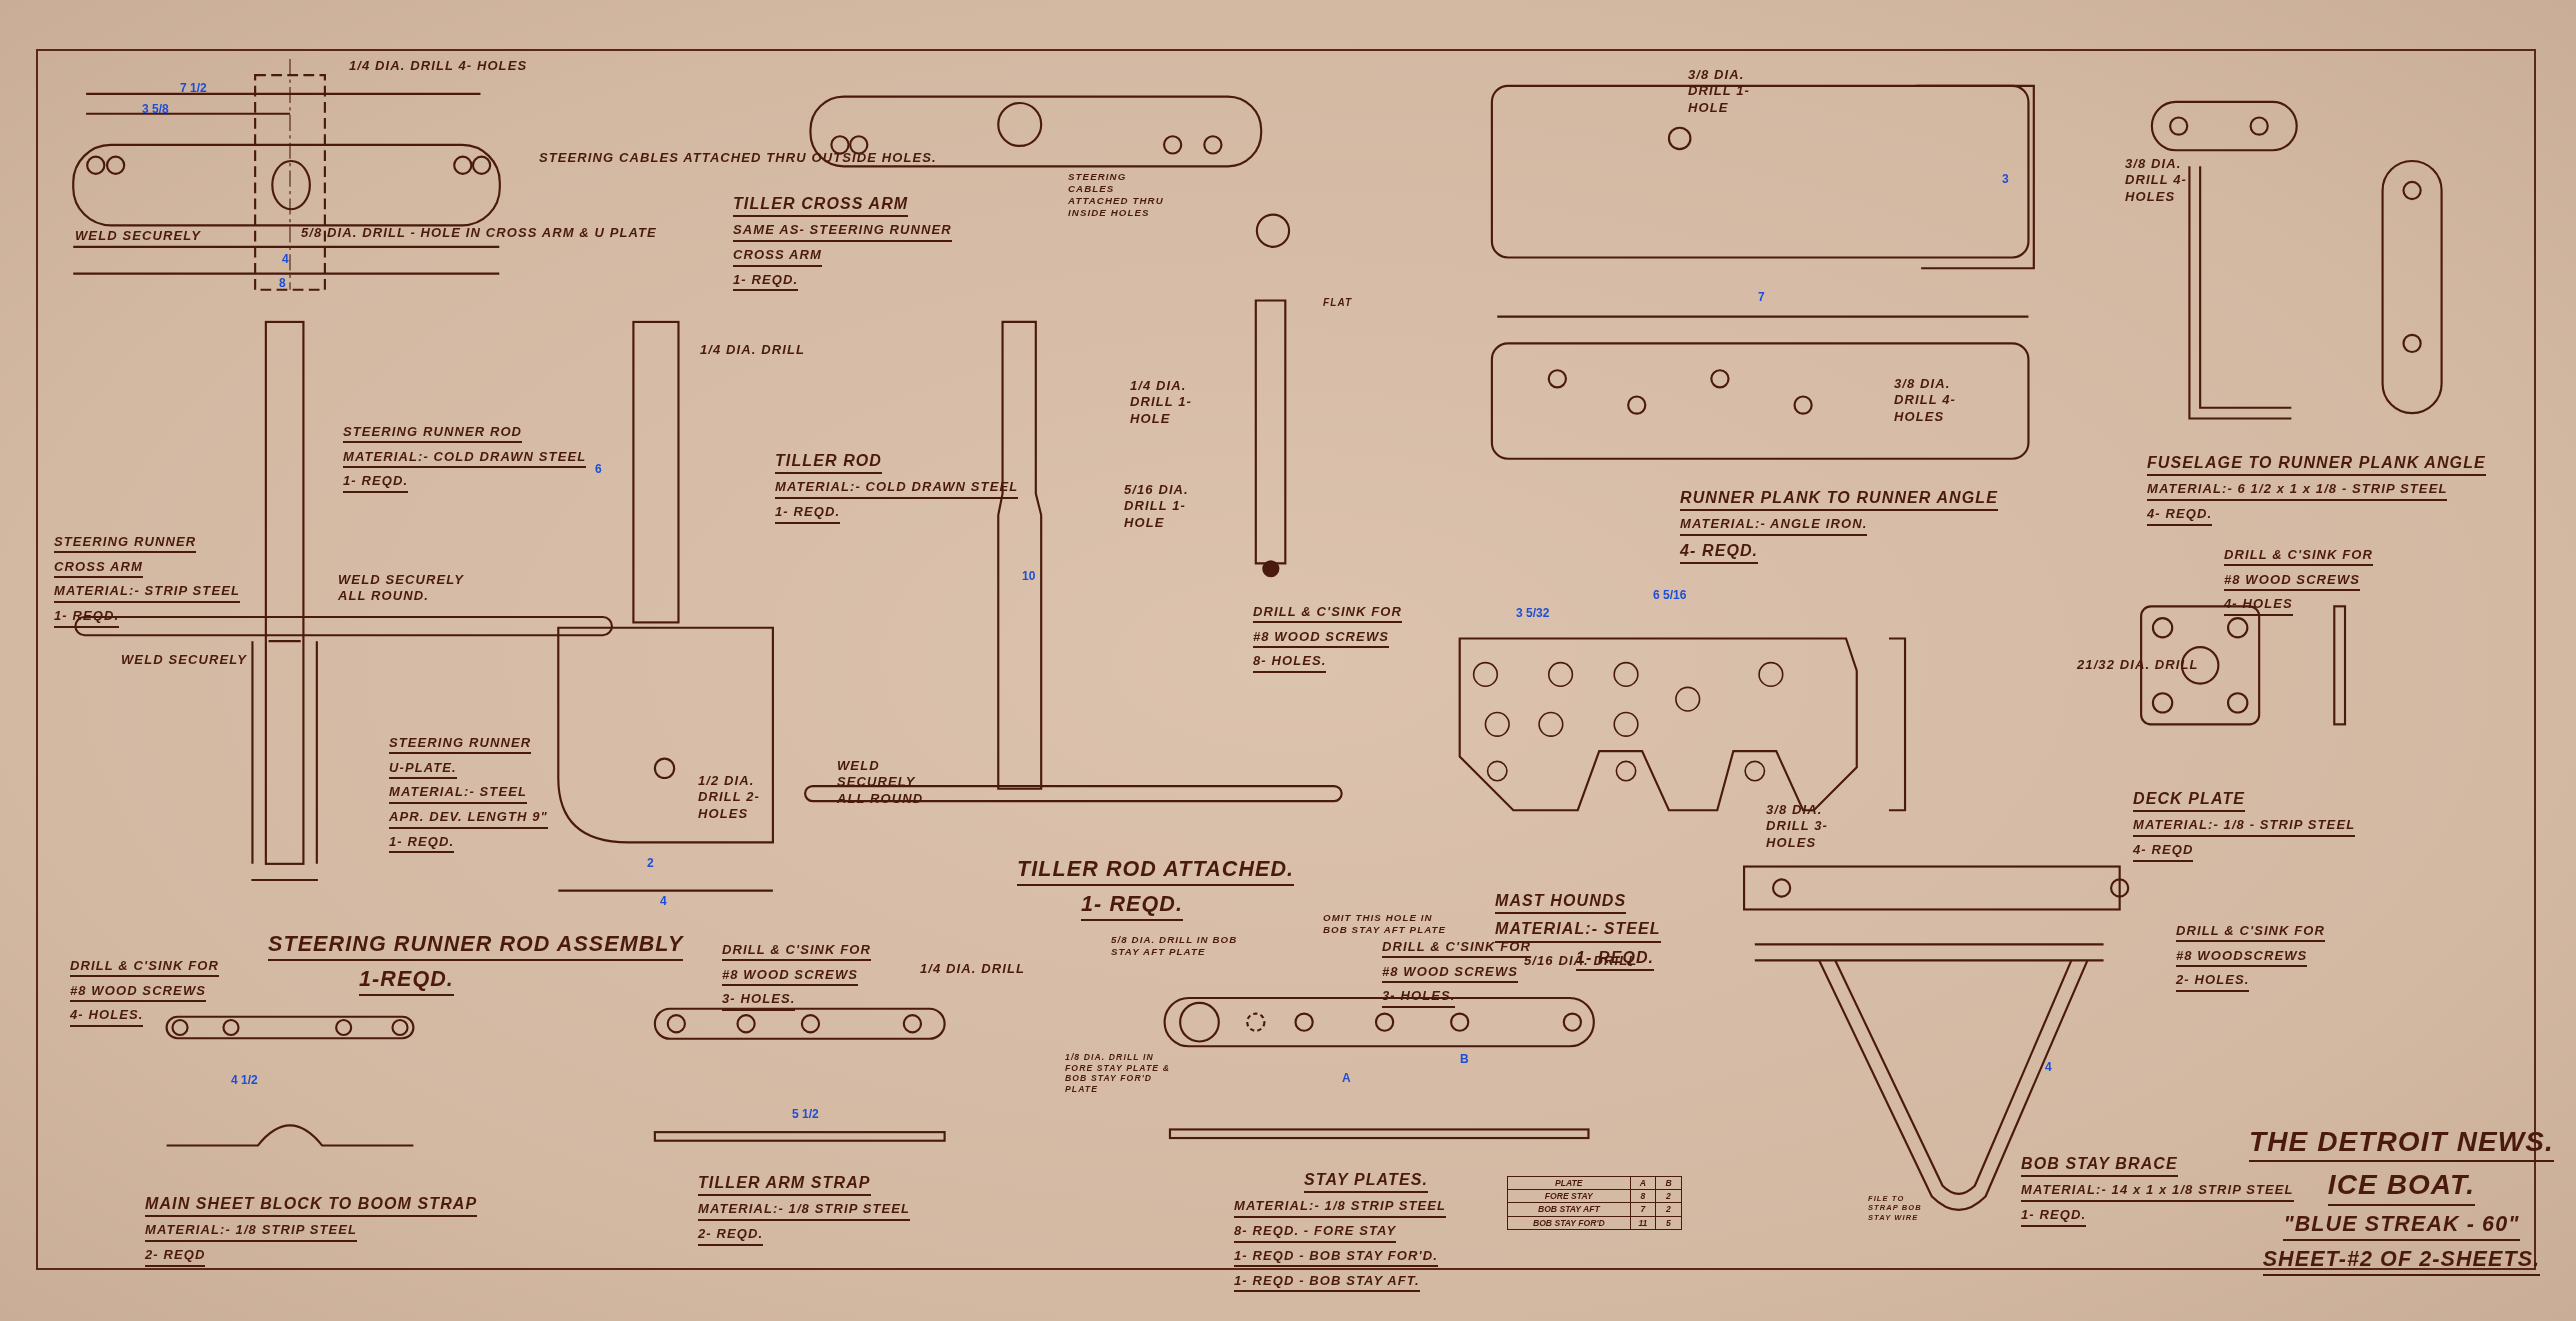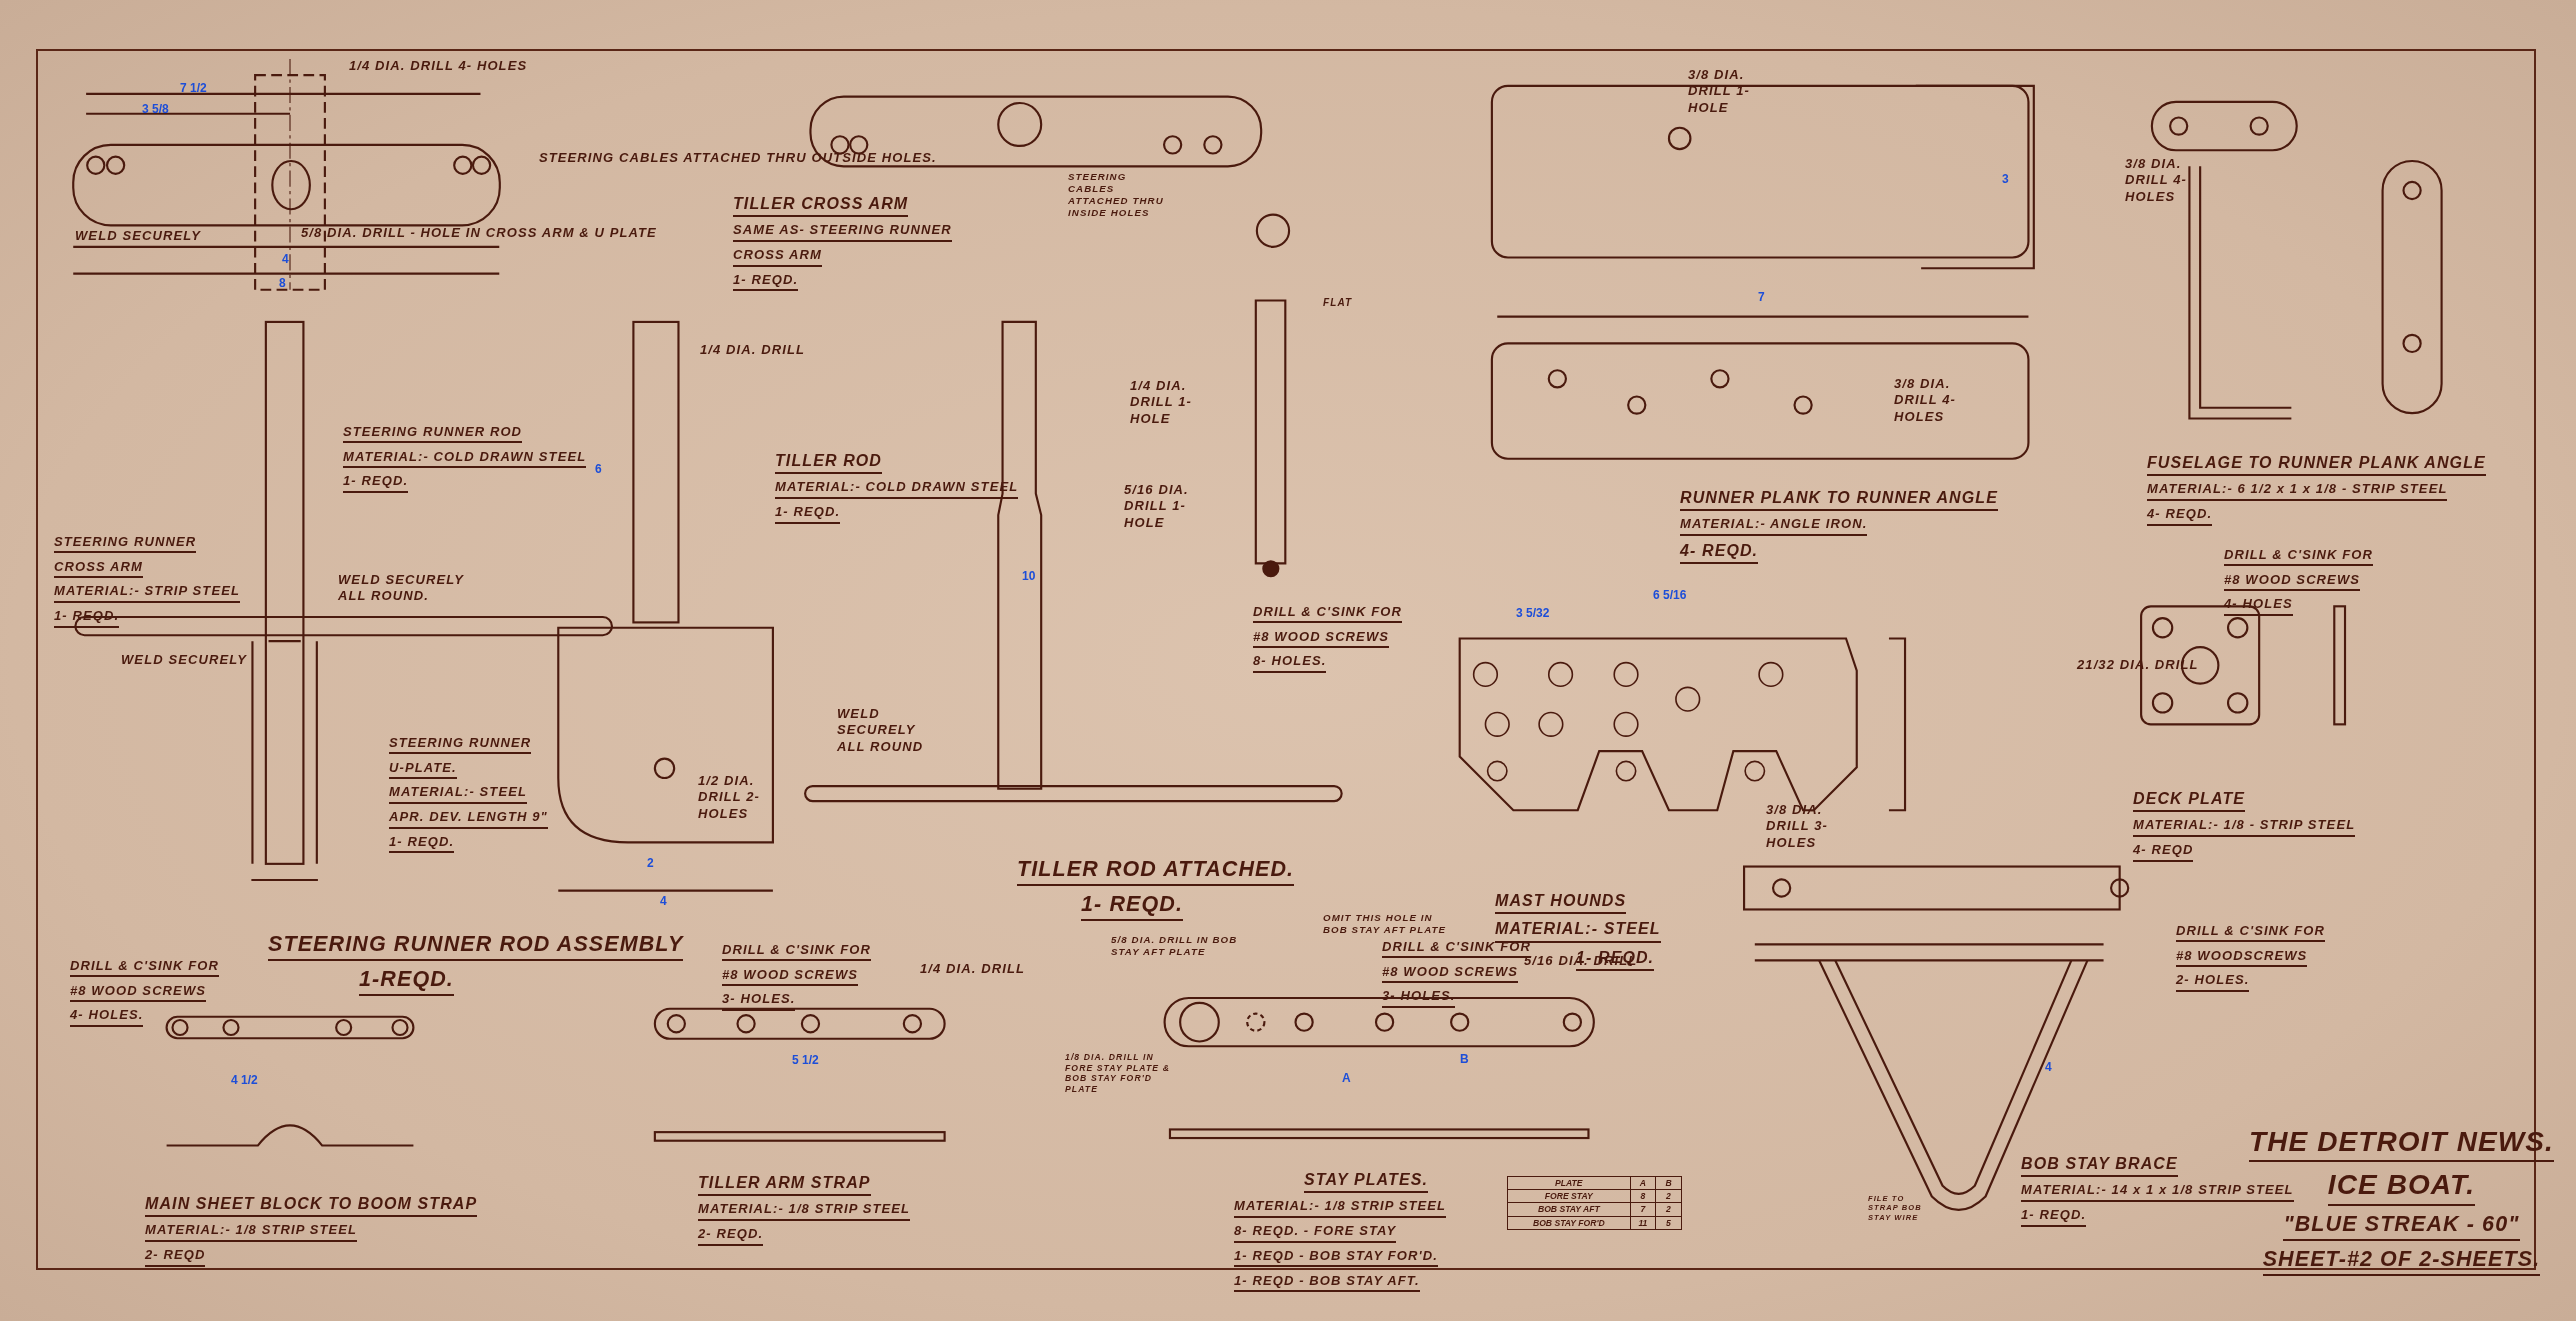--- a/index.html
+++ b/index.html
@@ -213,21 +213,21 @@
 </div>
 <div class="lbl sm" style="left:1068px;top:171px;width:107px;white-space:normal;font-size:9.7px;">STEERING CABLES ATTACHED THRU INSIDE HOLES</div>
 
 <div class="lbl sm" style="left:775px;top:451px;">
   <span class="u md">TILLER ROD</span>
   <span class="u">MATERIAL:- COLD DRAWN STEEL</span>
   <span class="u">1- REQD.</span>
 </div>
 <div class="lbl sm" style="left:1130px;top:378px;width:97px;white-space:normal;">1/4 DIA. DRILL 1- HOLE</div>
 <div class="lbl sm" style="left:1124px;top:482px;width:97px;white-space:normal;">5/16 DIA. DRILL 1- HOLE</div>
-<div class="lbl sm" style="left:837px;top:706px;width:97px;white-space:normal;">WELD SECURELY ALL ROUND</div>
+<div class="lbl sm" style="left:837px;top:758px;width:97px;white-space:normal;">WELD SECURELY ALL ROUND</div>
 <div class="lbl sm" style="left:1323px;top:297px;font-size:10px;">FLAT</div>
 <div class="dim" style="left:1022px;top:569px;">10</div>
 <div class="lbl lg" style="left:1017px;top:856px;text-align:center;">
   <span class="u">TILLER ROD ATTACHED.</span>
   <span class="u" style="margin-left:64px;">1- REQD.</span>
 </div>
 
 <div class="lbl sm" style="left:1688px;top:67px;width:97px;white-space:normal;">3/8 DIA. DRILL 1- HOLE</div>
 <div class="lbl sm" style="left:1894px;top:376px;width:97px;white-space:normal;">3/8 DIA. DRILL 4- HOLES</div>
 <div class="dim" style="left:1758px;top:290px;">7</div>
@@ -295,21 +295,21 @@
   <span class="u sm">MATERIAL:- 1/8 STRIP STEEL</span>
   <span class="u sm">2- REQD</span>
 </div>
 
 <div class="lbl sm" style="left:722px;top:942px;">
   <span class="u">DRILL &amp; C'SINK FOR</span>
   <span class="u">#8 WOOD SCREWS</span>
   <span class="u">3- HOLES.</span>
 </div>
 <div class="lbl sm" style="left:920px;top:961px;">1/4 DIA. DRILL</div>
-<div class="dim" style="left:792px;top:1053px;">5 1/2</div>
+<div class="dim" style="left:792px;top:1107px;">5 1/2</div>
 <div class="lbl md" style="left:698px;top:1173px;">
   <span class="u">TILLER ARM STRAP</span>
   <span class="u sm">MATERIAL:- 1/8 STRIP STEEL</span>
   <span class="u sm">2- REQD.</span>
 </div>
 
 <div class="lbl sm" style="left:1111px;top:934px;width:134px;white-space:normal;font-size:9.7px;">5/8 DIA. DRILL IN BOB STAY AFT PLATE</div>
 <div class="lbl sm" style="left:1323px;top:912px;width:134px;white-space:normal;font-size:9.7px;">OMIT THIS HOLE IN BOB STAY AFT PLATE</div>
 <div class="lbl sm" style="left:1382px;top:939px;">
   <span class="u">DRILL &amp; C'SINK FOR</span>

